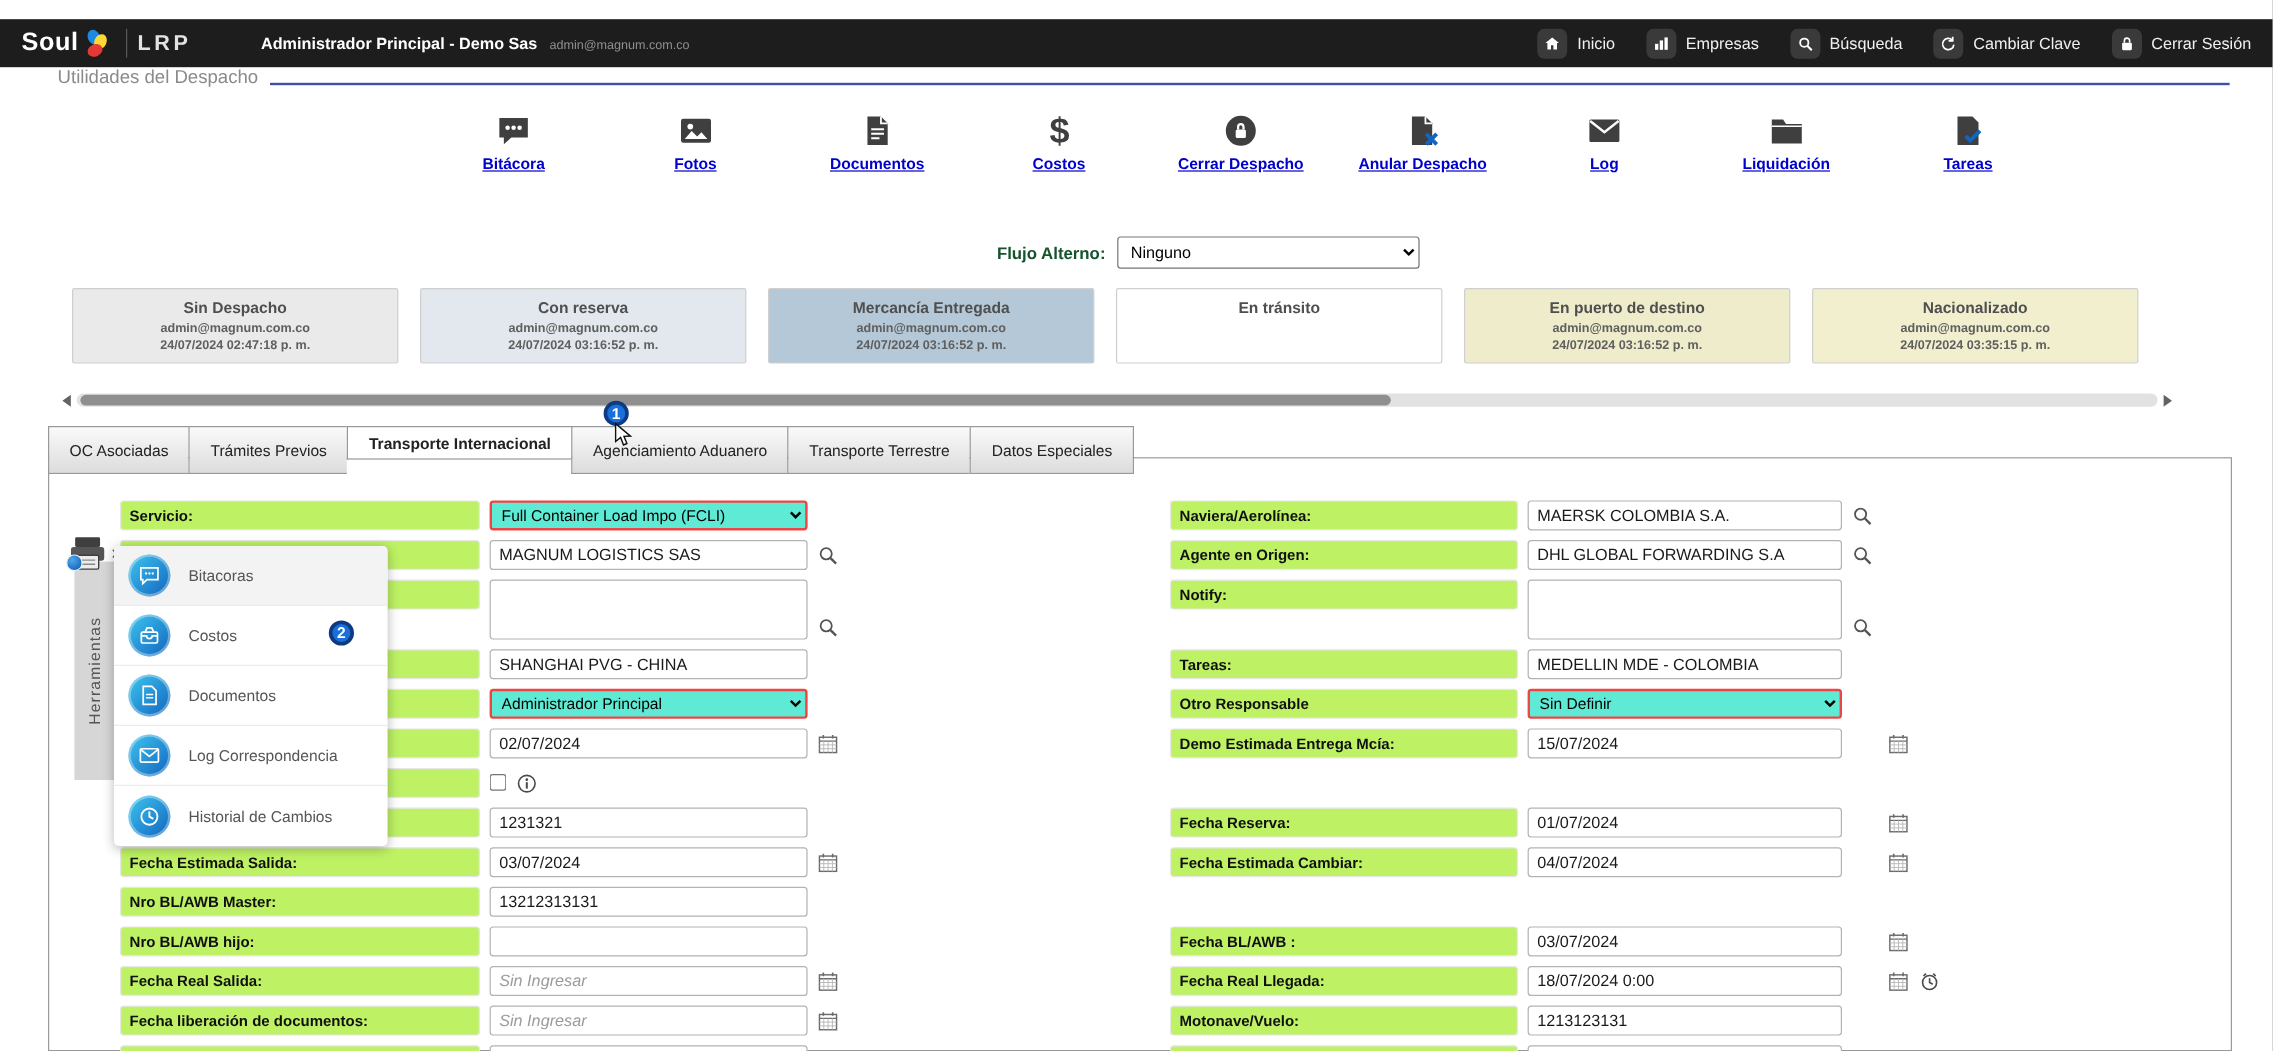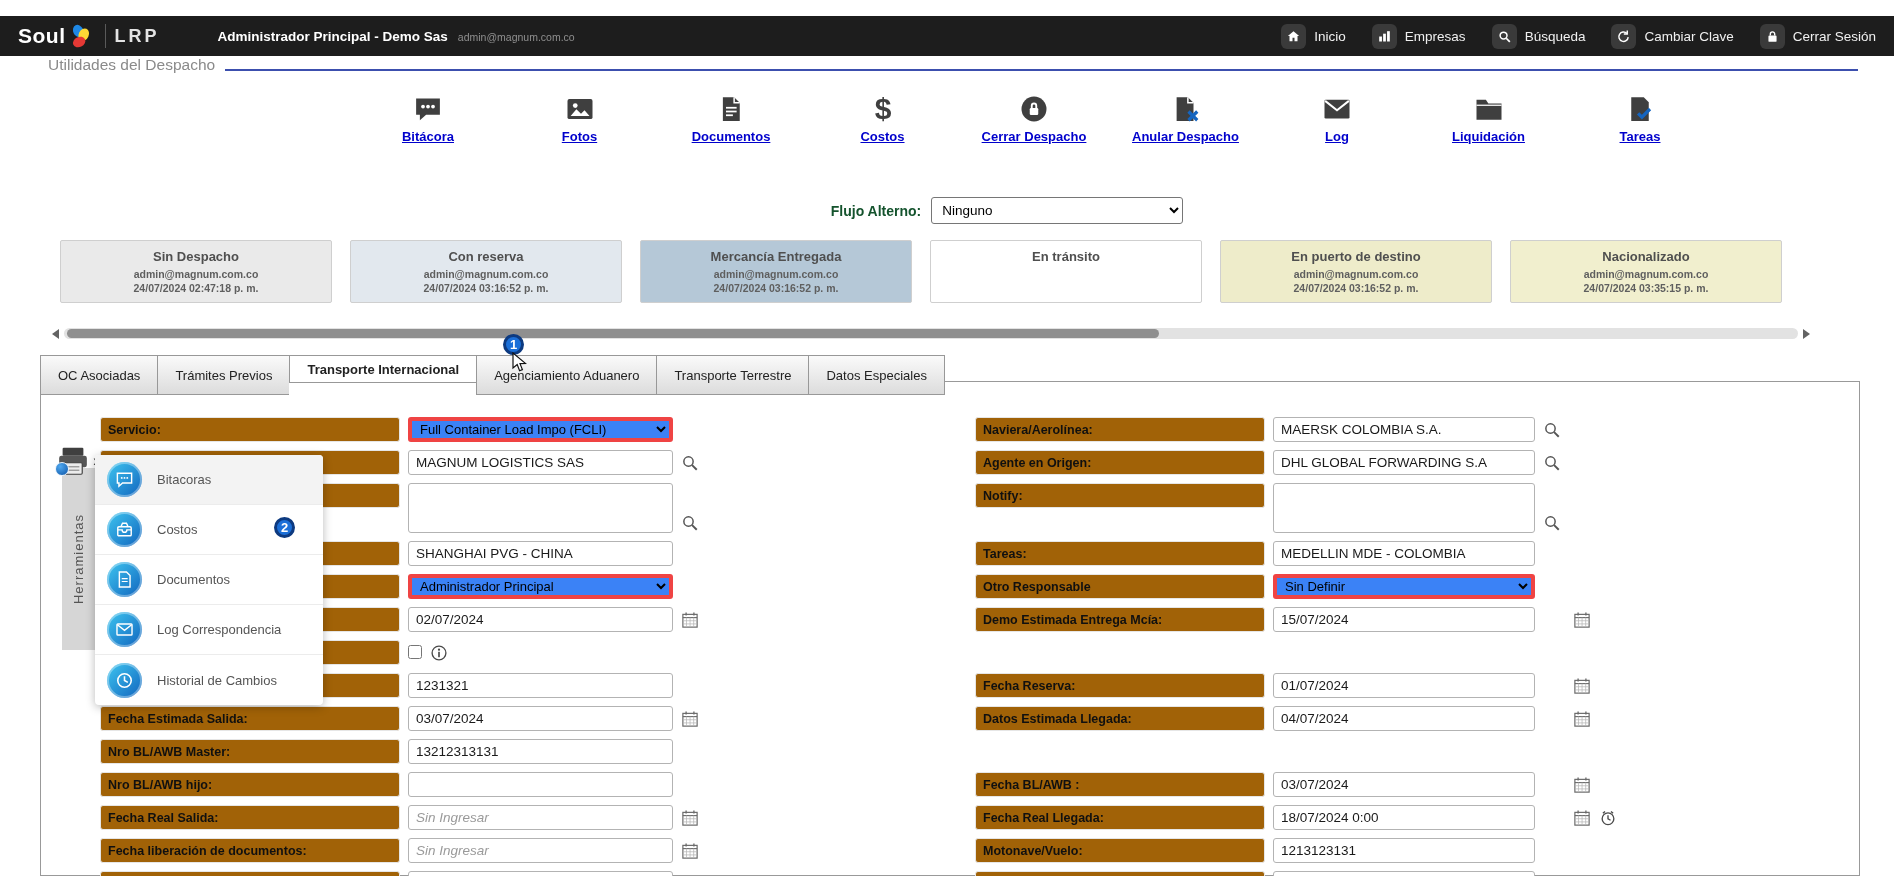--- a/index.html
+++ b/index.html
@@ -60,26 +60,26 @@
   .tab.active { background:#fff; font-weight:bold; height:28px; }
   .content-panel { position:absolute; top:381px; left:40px; width:1820px; height:495px; border:1px solid #999; background:#fff; z-index:1; }
 
   
   .form-col { position:absolute; top:417px; z-index:2; }
   #form-left { left:100px; }
   #form-right { left:975px; }
   .frow { display:flex; align-items:flex-start; gap:8px; margin-bottom:8px; height:25px; }
   .frow-ta { height:50px; }
   .frow-blank { height:25px; }
-  .flabel { width:300px; height:25px; background:#a16207; border:1px solid #e6e6e6; border-radius:3px; font-size:12.5px; font-weight:bold; color:#101010; display:flex; align-items:center; padding:0 7px; flex:none; white-space:nowrap; }
+  .flabel { width:300px; height:25px; background:#bef264; border:1px solid #e6e6e6; border-radius:3px; font-size:12.5px; font-weight:bold; color:#101010; display:flex; align-items:center; padding:0 7px; flex:none; white-space:nowrap; }
   #form-right .flabel { width:290px; }
   .finput { width:265px; height:25px; border:1px solid #b3b3b3; border-radius:3px; font-size:13.5px; padding:0 7px; color:#1a1a1a; background:#fff; flex:none; }
   #form-right .finput { width:262px; }
   .finput::placeholder { color:#9a9a9a; font-style:italic; }
-  .fselect { width:265px; height:25px; font-size:13px; border:4px solid #ef4444; border-radius:3px; background:#3b82f6; padding:0 4px; flex:none; }
+  .fselect { width:265px; height:25px; font-size:13px; border:2px solid #ef4444; border-radius:3px; background:#5eead4; padding:0 4px; flex:none; }
   #form-right .fselect { width:262px; }
   .ftextarea { width:265px; height:50px; border:1px solid #b3b3b3; border-radius:3px; resize:none; font-size:13px; padding:3px 6px; flex:none; }
   #form-right .ftextarea { width:262px; }
   .ficon { display:flex; align-items:center; height:25px; cursor:pointer; flex:none; }
   .ficon svg { width:18px; height:18px; display:block; }
   .ficon.ta-icon { align-self:flex-end; height:auto; margin-bottom:1px; }
   .ficon.cal-offset { margin-left:30px; }
   .fcheck { width:14px; height:14px; margin-top:5px; cursor:pointer; }
 
   
@@ -524,21 +524,21 @@
             <line x1="12.1" y1="8.8" x2="12.1" y2="21.5" stroke="#b5b5b5" stroke-width="1"></line>
             <line x1="16.9" y1="8.8" x2="16.9" y2="21.5" stroke="#b5b5b5" stroke-width="1"></line>
             <line x1="2.5" y1="13" x2="21.5" y2="13" stroke="#b5b5b5" stroke-width="1"></line>
             <line x1="2.5" y1="17.2" x2="21.5" y2="17.2" stroke="#b5b5b5" stroke-width="1"></line>
             <line x1="6.8" y1="2" x2="6.8" y2="6" stroke="#6b6b6b" stroke-width="1.8"></line>
             <line x1="17.2" y1="2" x2="17.2" y2="6" stroke="#6b6b6b" stroke-width="1.8"></line>
           </svg>
         </span>
       </div>
       <div class="frow">
-        <div class="flabel">Datos Estimada Llegada:</div>
+        <div class="flabel">Fecha Estimada Cambiar:</div>
         <input class="finput" type="text" value="04/07/2024" style="">
         <span class="ficon cal-offset">
           <svg viewBox="0 0 24 24">
             <rect x="2.5" y="4.5" width="19" height="17" fill="#fff" stroke="#6b6b6b" stroke-width="1.6"></rect>
             <line x1="2.5" y1="8.8" x2="21.5" y2="8.8" stroke="#6b6b6b" stroke-width="1.5"></line>
             <line x1="7.3" y1="8.8" x2="7.3" y2="21.5" stroke="#b5b5b5" stroke-width="1"></line>
             <line x1="12.1" y1="8.8" x2="12.1" y2="21.5" stroke="#b5b5b5" stroke-width="1"></line>
             <line x1="16.9" y1="8.8" x2="16.9" y2="21.5" stroke="#b5b5b5" stroke-width="1"></line>
             <line x1="2.5" y1="13" x2="21.5" y2="13" stroke="#b5b5b5" stroke-width="1"></line>
             <line x1="2.5" y1="17.2" x2="21.5" y2="17.2" stroke="#b5b5b5" stroke-width="1"></line>

